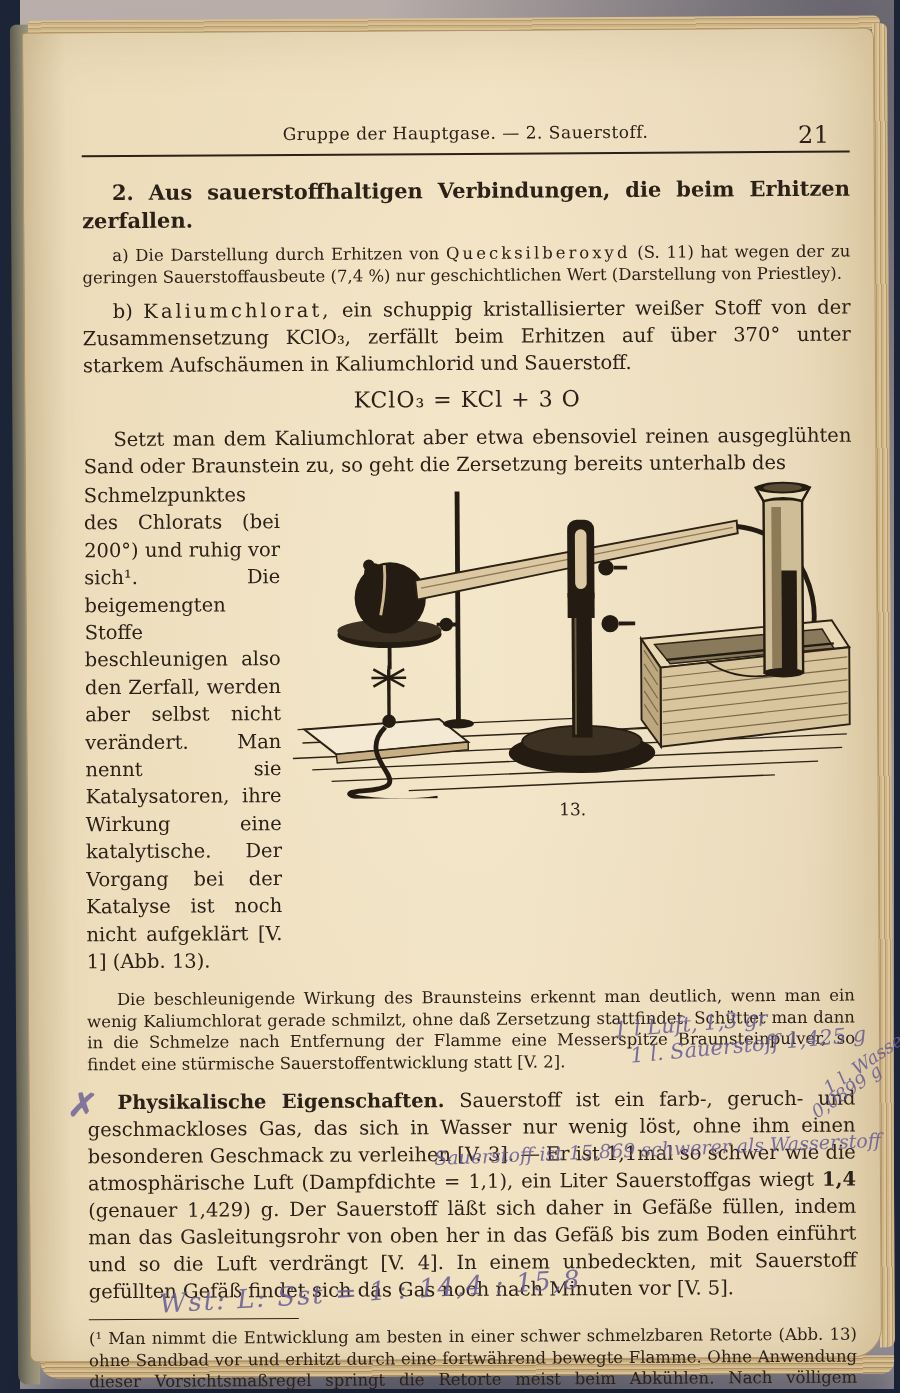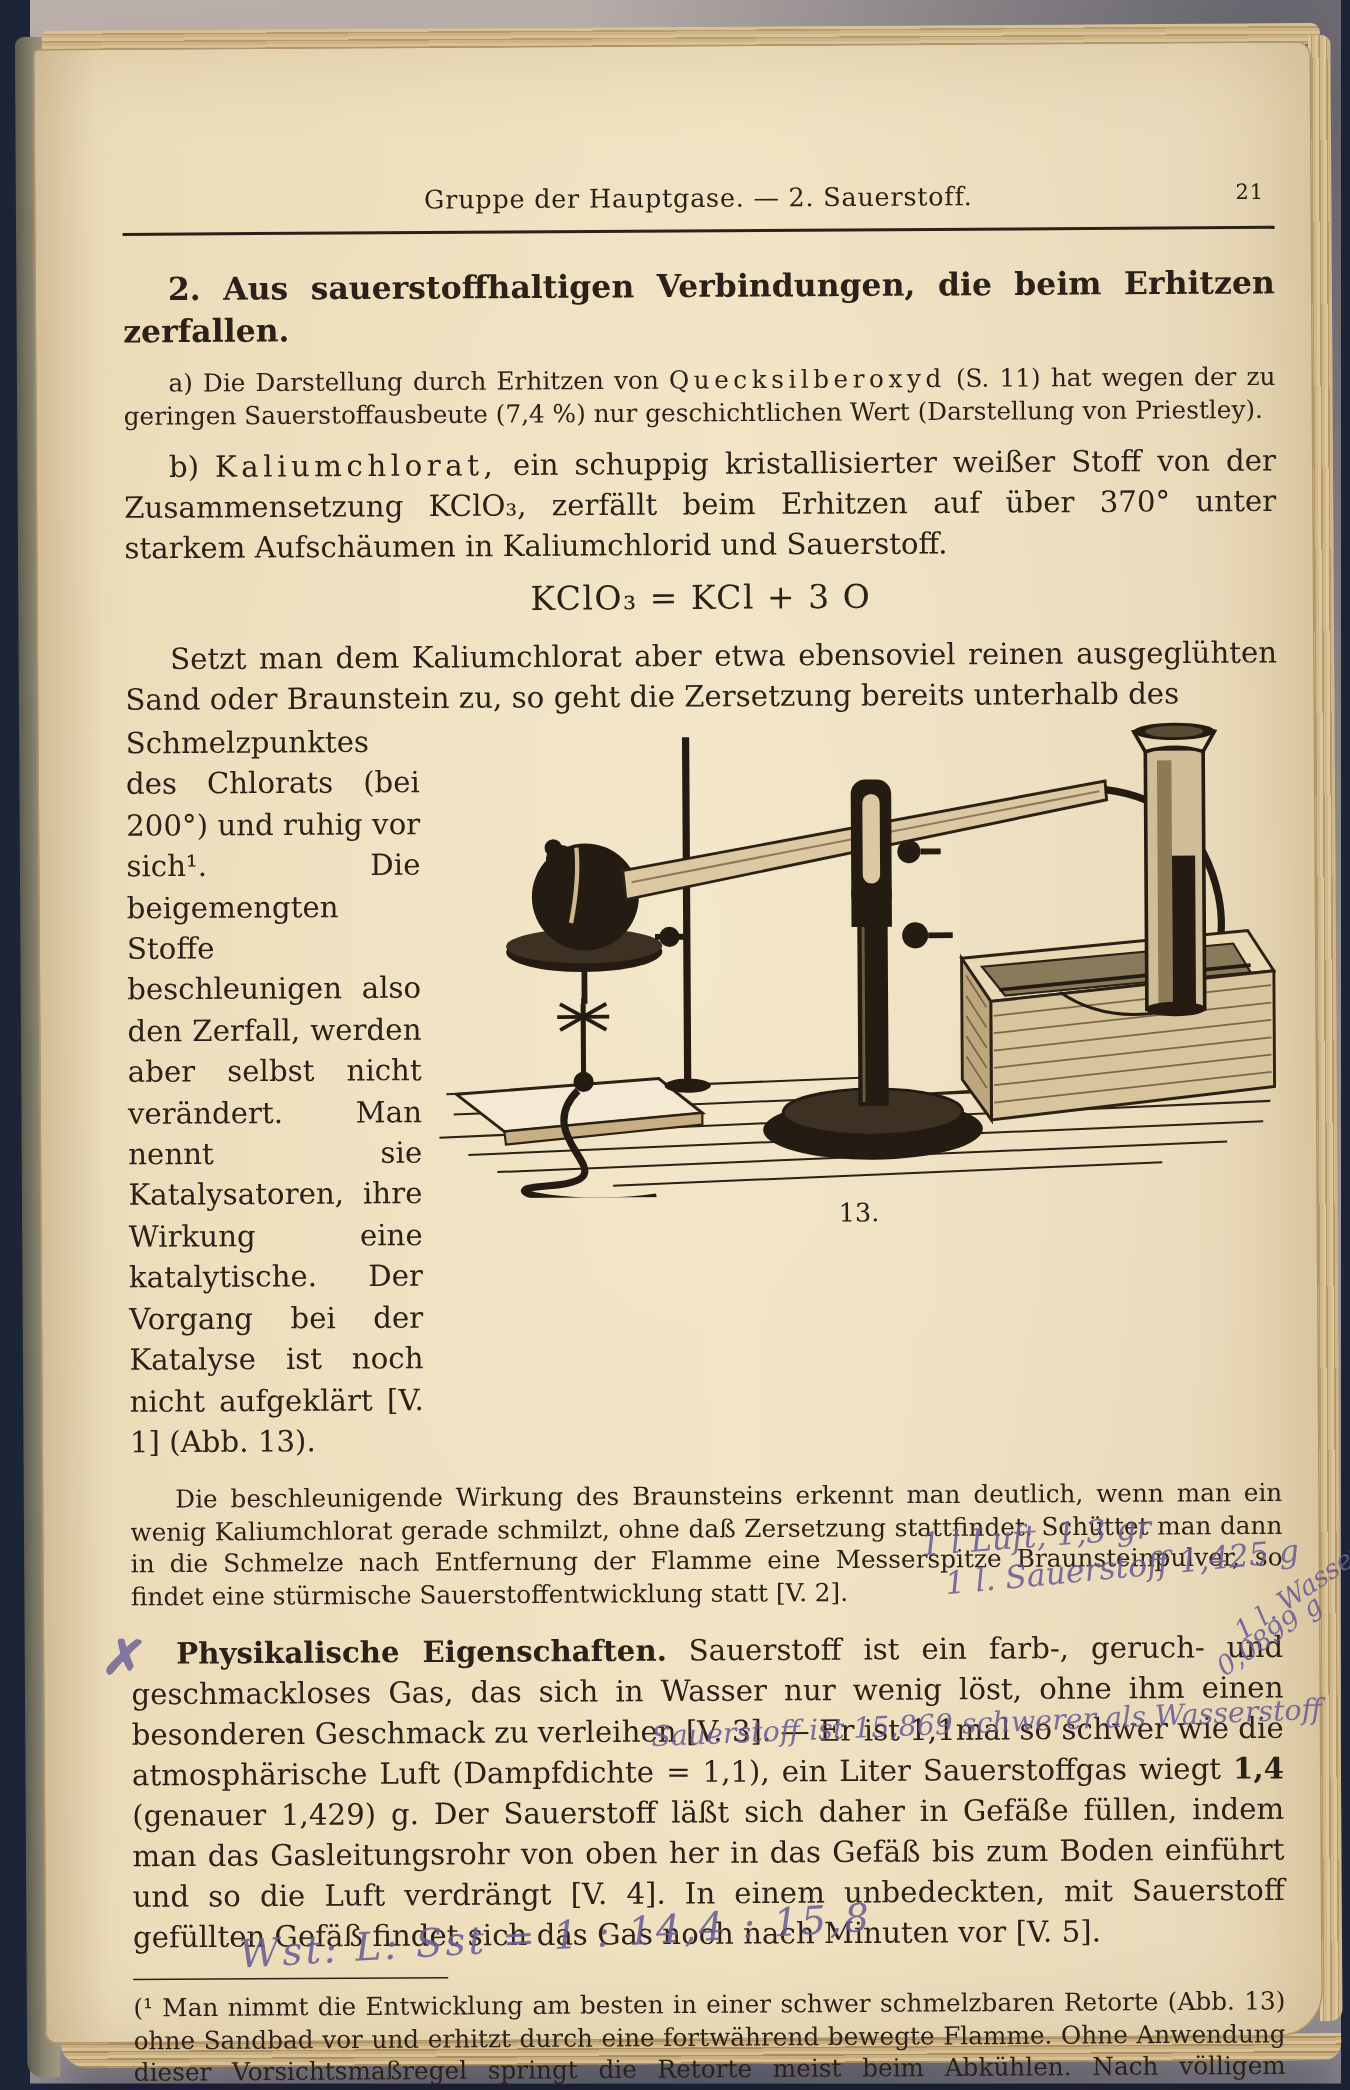--- a/index.html
+++ b/index.html
@@ -45,21 +45,21 @@
     background:
       radial-gradient(ellipse at 50% 45%, rgba(255,250,235,.25), rgba(0,0,0,0) 70%),
       linear-gradient(90deg,#d9c6a2 0%,#ecdcba 5%,#f0e1c0 55%,#eadabb 90%,#e2d0ab 100%);
     border:1px solid #b09467;
     border-radius:4px 10px 30px 8px;
     box-shadow:inset 0 0 60px rgba(120,90,40,.18);
   }
   .content{position:absolute;left:58px;top:92px;width:768px;color:#2b2118;}
 
   .runhead{position:relative;height:28px;font-size:17px;letter-spacing:.5px;text-align:center;}
-  .runhead .pn{position:absolute;right:7px;top:0;font-size:14px;}
+  .runhead .pn{position:absolute;right:20px;top:0;font-size:24px;}
   .headrule{border:0;border-top:2.5px solid #2b2118;margin:2px 0 22px 0;}
 
   p{margin:0;text-align:justify;}
   .indent{text-indent:30px;}
   .body-t{font-size:19.5px;line-height:27px;}
   .small-t{font-size:16.5px;line-height:21.5px;}
   .sect{font-size:21px;line-height:28px;font-weight:bold;margin-bottom:10px;}
   .sperr{letter-spacing:3px;}
   .bold{font-weight:bold;}
   .equation{text-align:center;font-size:22px;letter-spacing:1px;margin:10px 0 12px 0;text-indent:0;}

